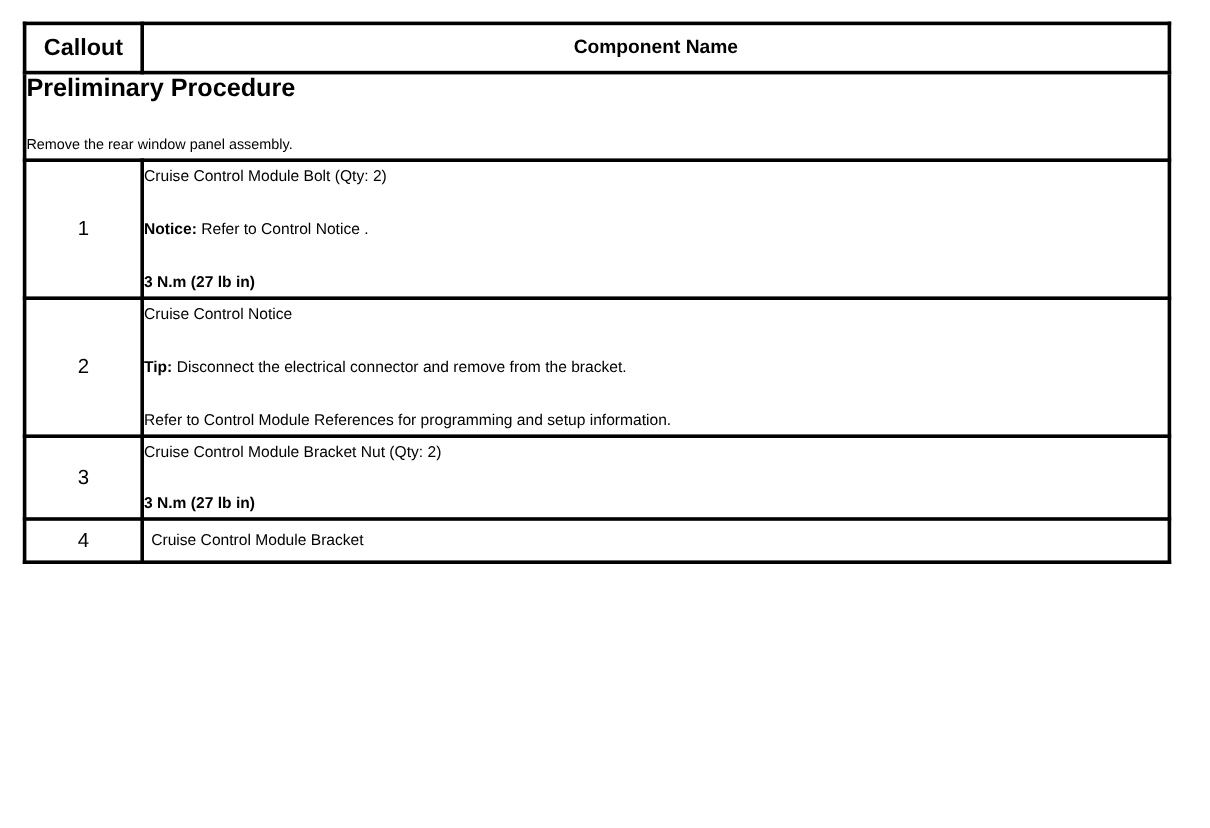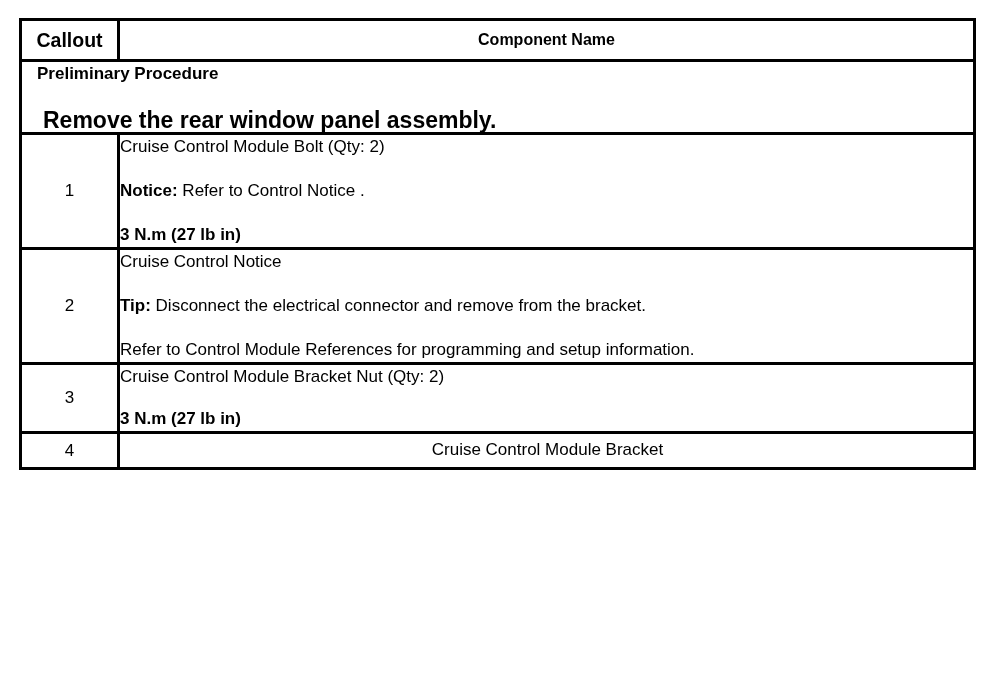--- a/index.html
+++ b/index.html
@@ -55,74 +55,71 @@
   }
   .hdr-callout { font-size: 19.5px; }
   .hdr-name { font-size: 16px; }
 
   
   .prelim-cell {
     padding: 9px 0 10px 6px;
     text-align: left;
   }
   .prelim-title {
-    font-size: 17px;
+    font-size: 21px;
     font-weight: bold;
     line-height: 24px;
-    padding-left: 15px;
   }
   .prelim-gap {
     height: 22px;
   }
   .prelim-text {
-    font-size: 23px;
-    font-weight: bold;
+    font-size: 12px;
+    font-weight: normal;
     line-height: 24px;
-    padding-left: 21px;
   }
 
   
   .callout-cell {
     text-align: center;
     font-size: 17px;
     font-weight: normal;
     vertical-align: middle;
   }
 
   
   .name-cell {
     padding: 7px 4px 8px 6px;
     text-align: left;
     font-size: 17px;
     line-height: 24px;
     vertical-align: top;
   }
   .name-cell .line {
-    font-size: 17px;
+    font-size: 13px;
     line-height: 24px;
     white-space: nowrap;
   }
   .name-cell .line.bold {
     font-weight: bold;
   }
   .name-cell .line .lbl {
     font-weight: bold;
   }
   .name-cell .spacer {
     height: 20px;
   }
   .name-cell .spacer.sm {
     height: 18px;
   }
 
   
   .name-cell.single {
     padding: 4px 4px 5px 6px;
     vertical-align: middle;
-    text-align: center;
   }
   .callout-cell.single {
     font-size: 17px;
   }
 </style>
 </head>
 <body>
 
 <div class="page">
 

